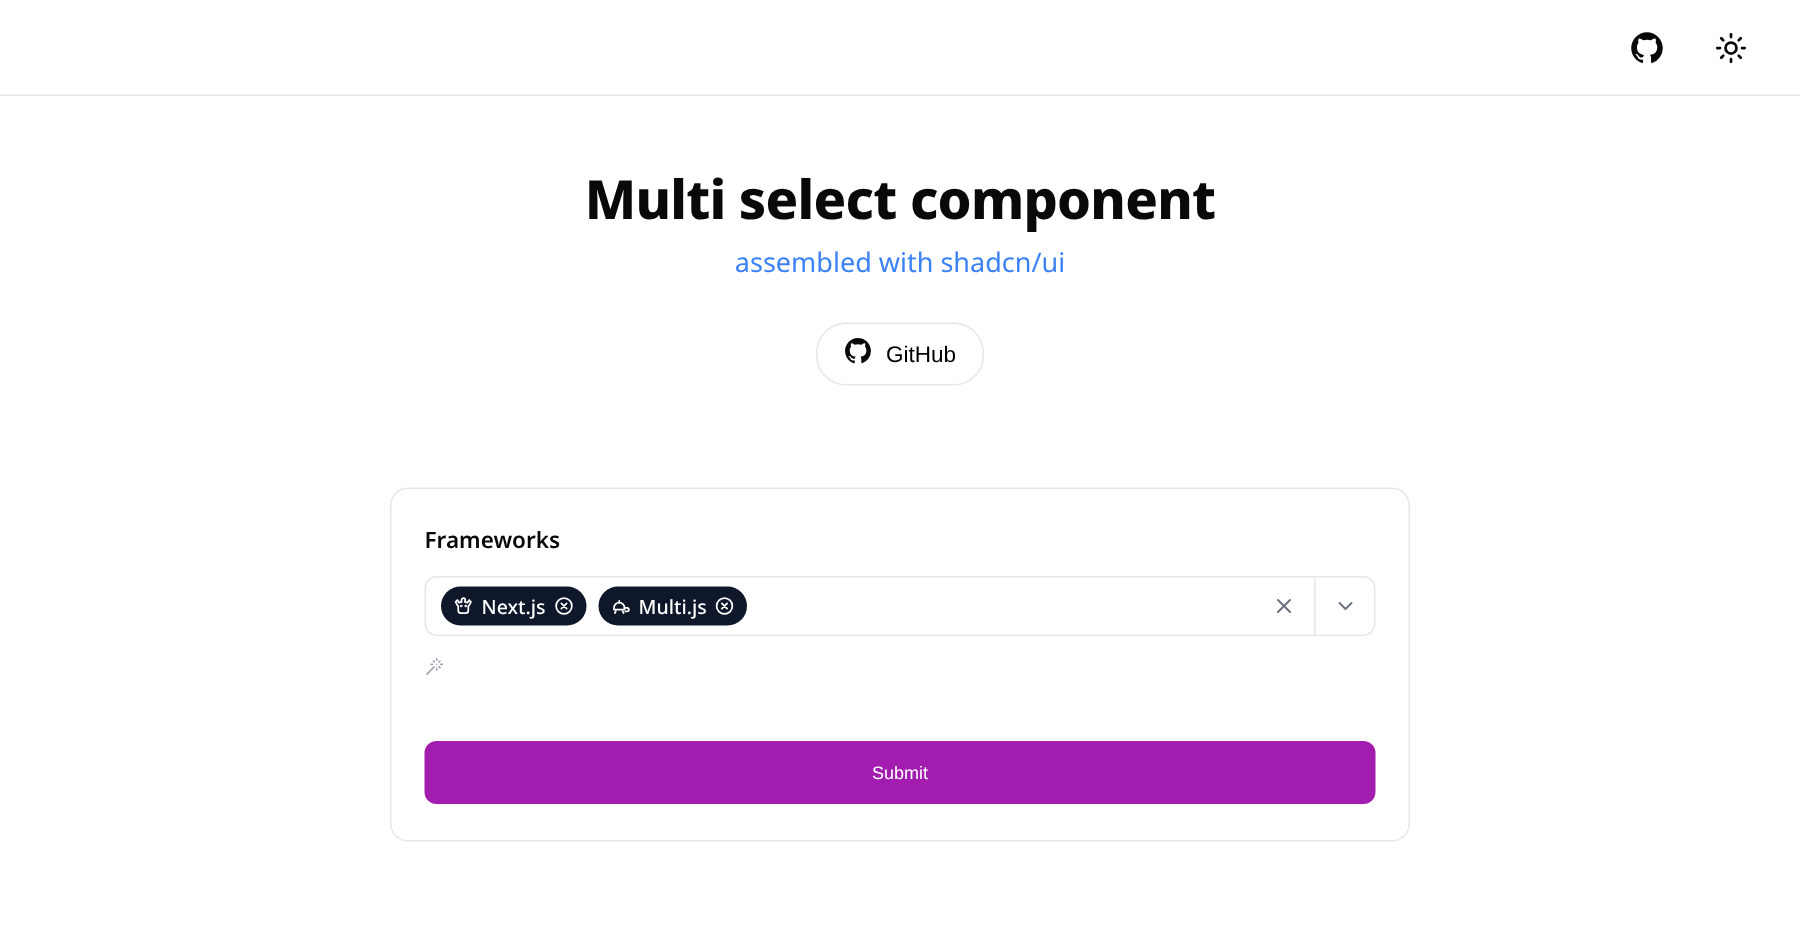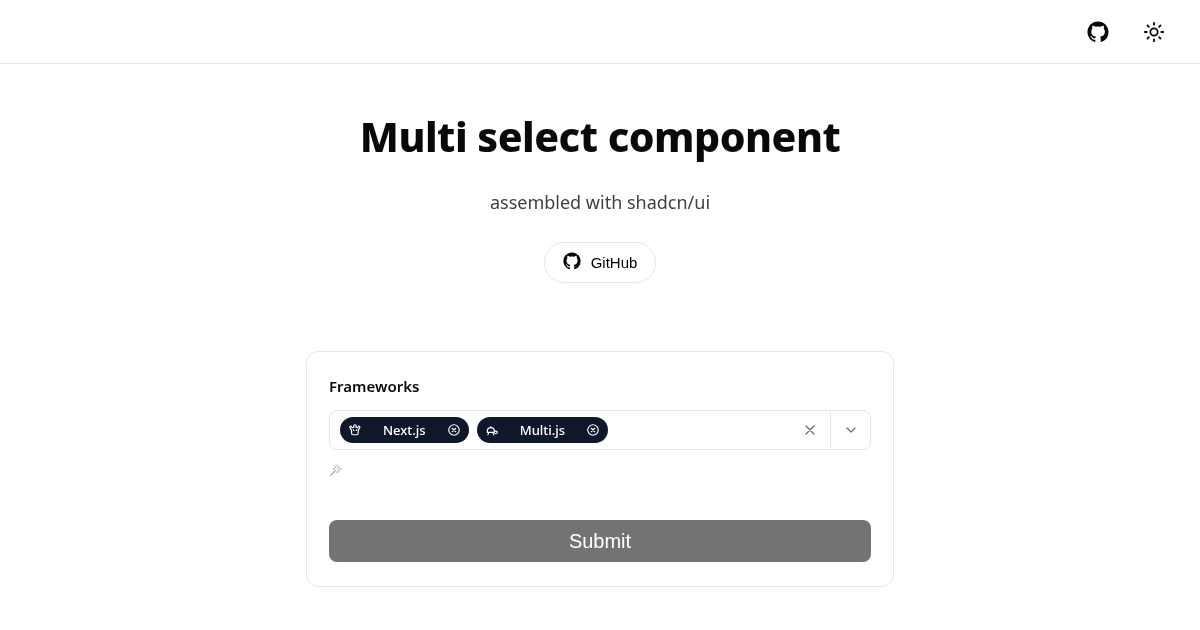--- a/index.html
+++ b/index.html
@@ -28,46 +28,46 @@
     cursor: pointer;
   }
   
   .main {
     display: flex;
     flex-direction: column;
     align-items: center;
     padding-top: 44px;
   }
   .title {
-    font-size: 41px;
+    font-size: 36px;
     font-weight: 800;
     letter-spacing: -0.5px;
   }
   .subtitle {
-    margin-top: 26px;
+    margin-top: 6px;
     font-size: 18px;
-    color: #404040;
+    color: #3b82f6;
   }
   .gh-btn {
     margin-top: 28px;
     display: inline-flex;
     align-items: center;
     gap: 10px;
     padding: 9px 18px;
     border: 1px solid #e5e7eb;
     border-radius: 20px;
     font-size: 15px;
     font-weight: 500;
     cursor: pointer;
     background: #fff;
   }
   
   .card {
     margin-top: 68px;
-    width: 588px;
+    width: 680px;
     border: 1px solid #e5e7eb;
     border-radius: 12px;
     padding: 24px 22px;
   }
   .field-label {
     font-size: 15px;
     font-weight: 600;
   }
   .multiselect {
     margin-top: 14px;
@@ -80,21 +80,21 @@
   .chips {
     flex: 1;
     display: flex;
     align-items: center;
     gap: 8px;
     padding: 6px 10px;
   }
   .chip {
     display: inline-flex;
     align-items: center;
-    gap: 21px;
+    gap: 5px;
     background: #0f172a;
     color: #fff;
     border-radius: 999px;
     padding: 4px 8px 4px 8px;
     font-size: 13px;
     font-weight: 500;
   }
   .chip .chip-icon { display:flex; }
   .chip .chip-close { display:flex; cursor:pointer; }
   .ms-actions {
@@ -118,23 +118,23 @@
     margin-top: 12px;
     font-size: 15px;
     color: #6b7280;
   }
   .submit {
     margin-top: 38px;
     width: 100%;
     height: 42px;
     border: none;
     border-radius: 8px;
-    background: #737373;
+    background: #a21caf;
     color: #fff;
-    font-size: 20px;
+    font-size: 12px;
     font-weight: 500;
     cursor: pointer;
   }
 </style>
 </head>
 <body>
 
 <div class="topbar">
   <div class="icon-btn">
     <svg width="22" height="22" viewBox="0 0 24 24" fill="#09090b">

